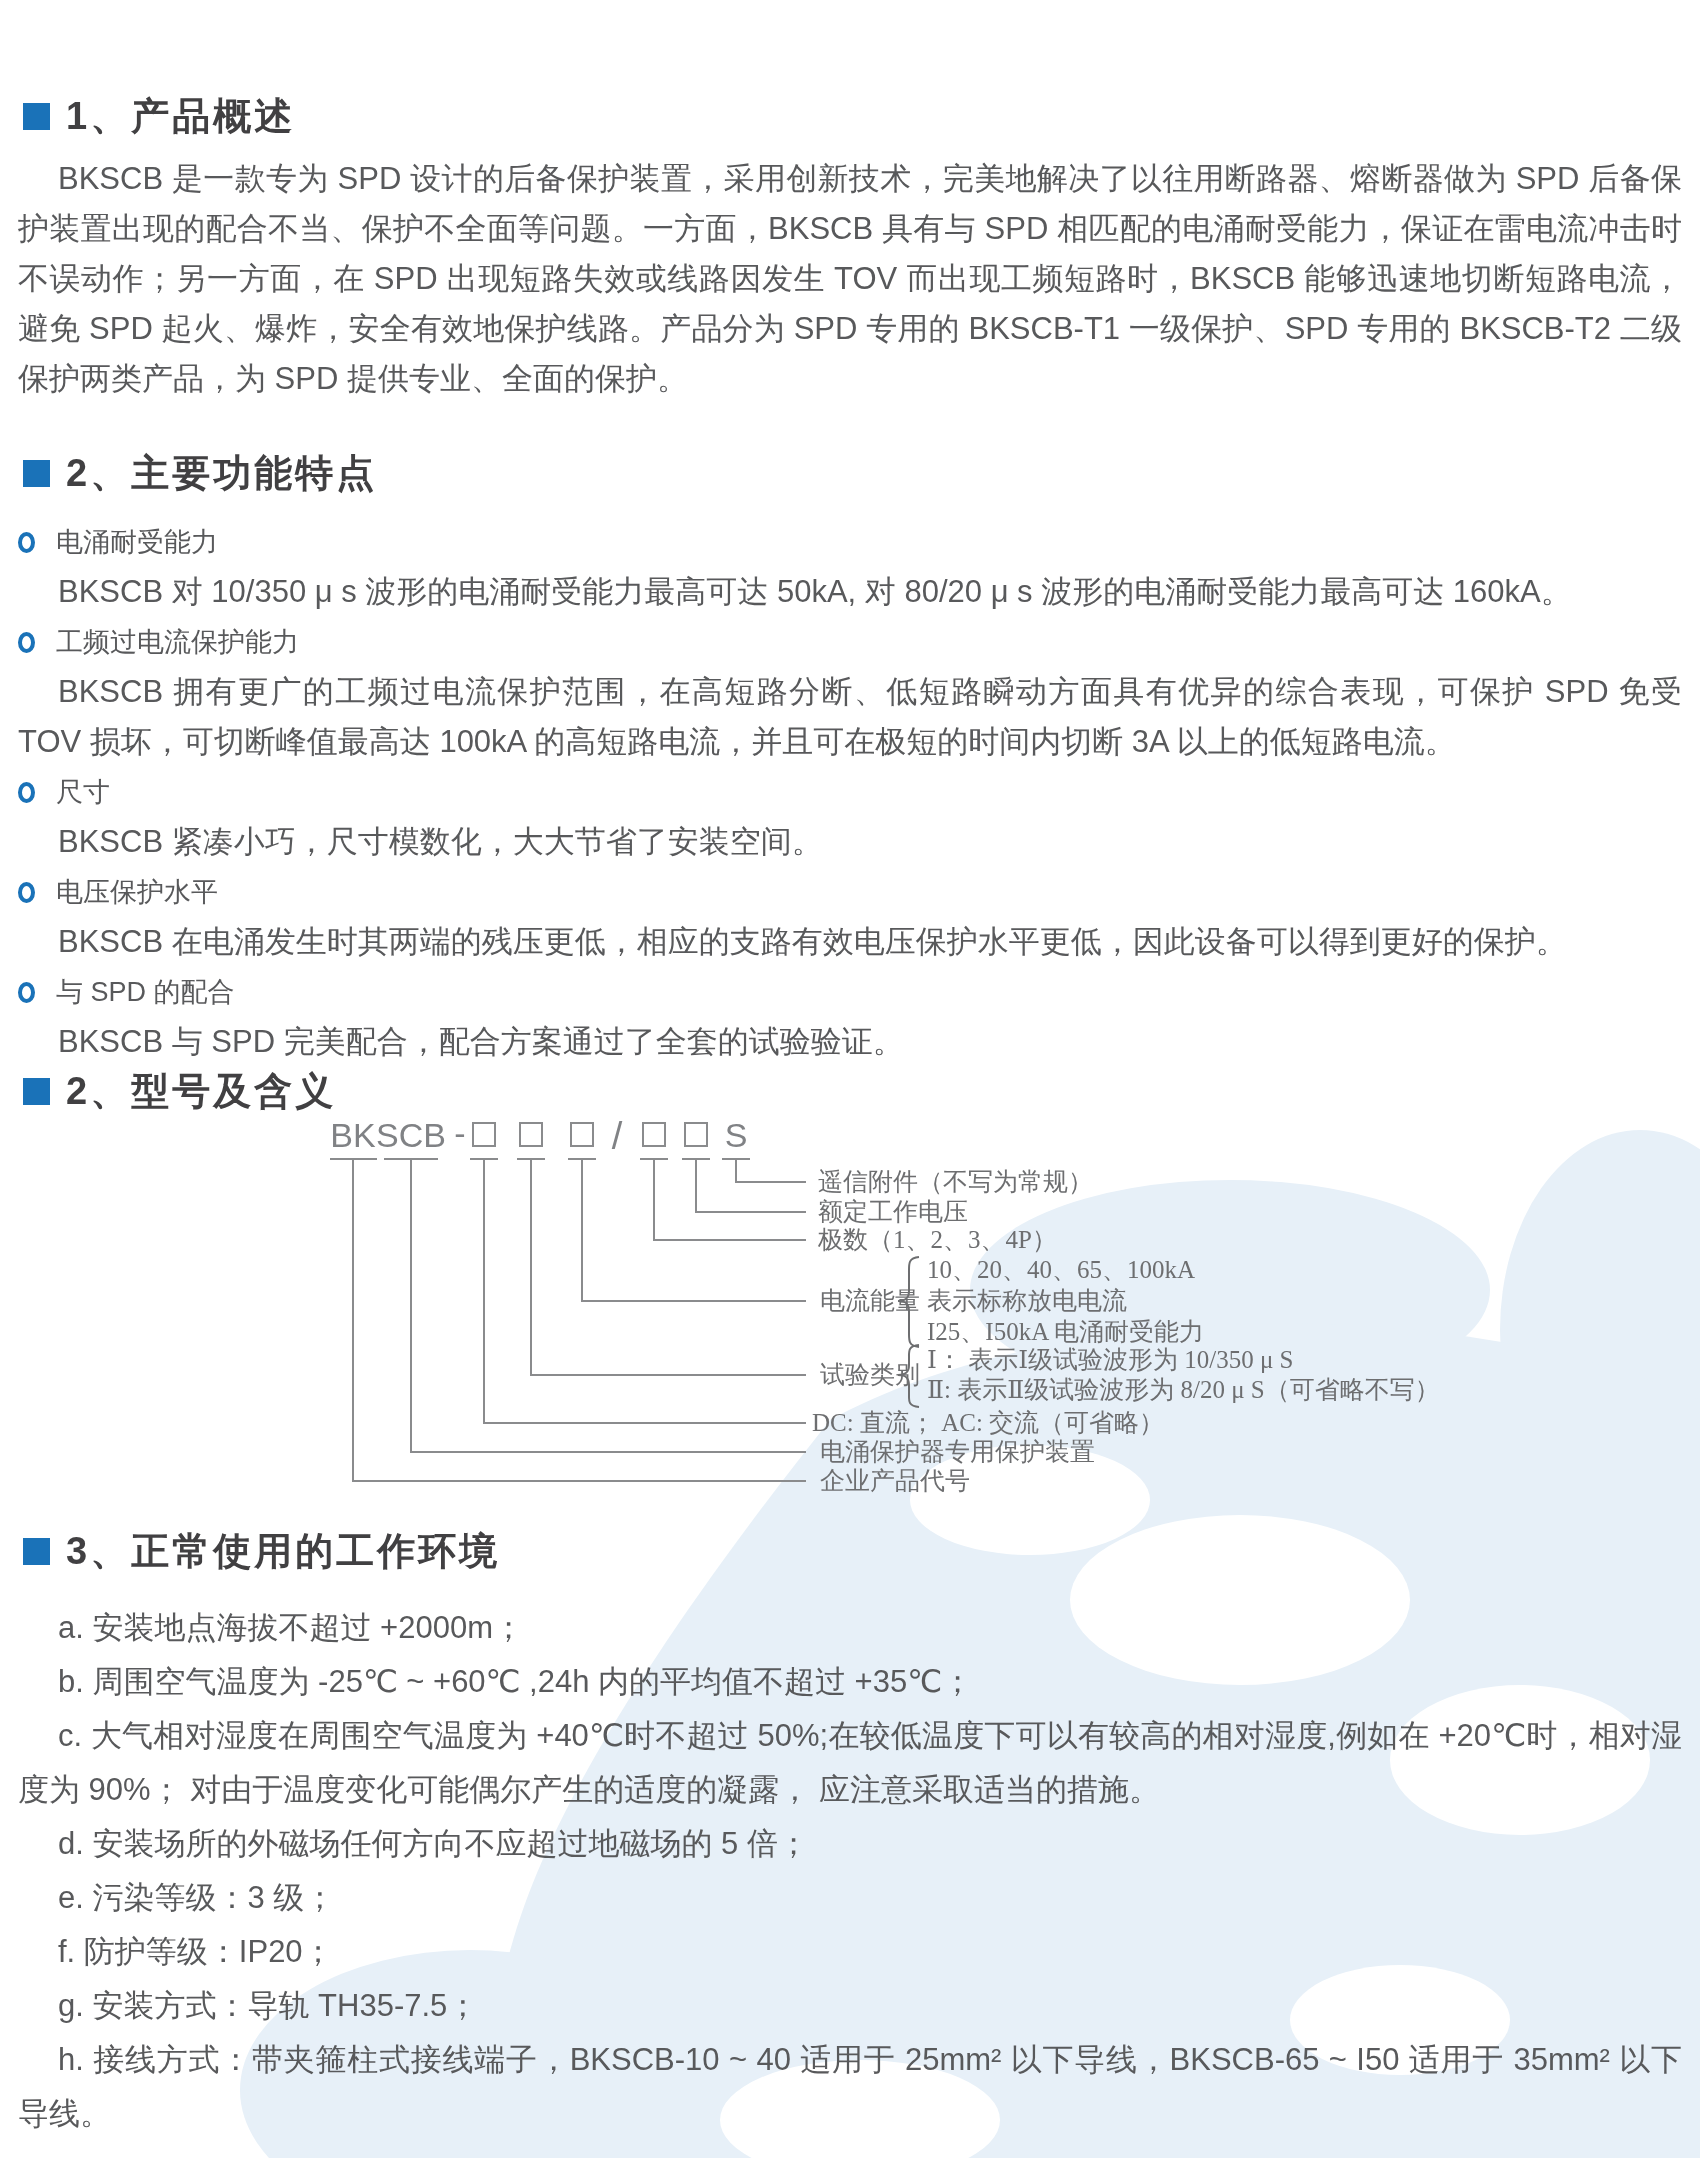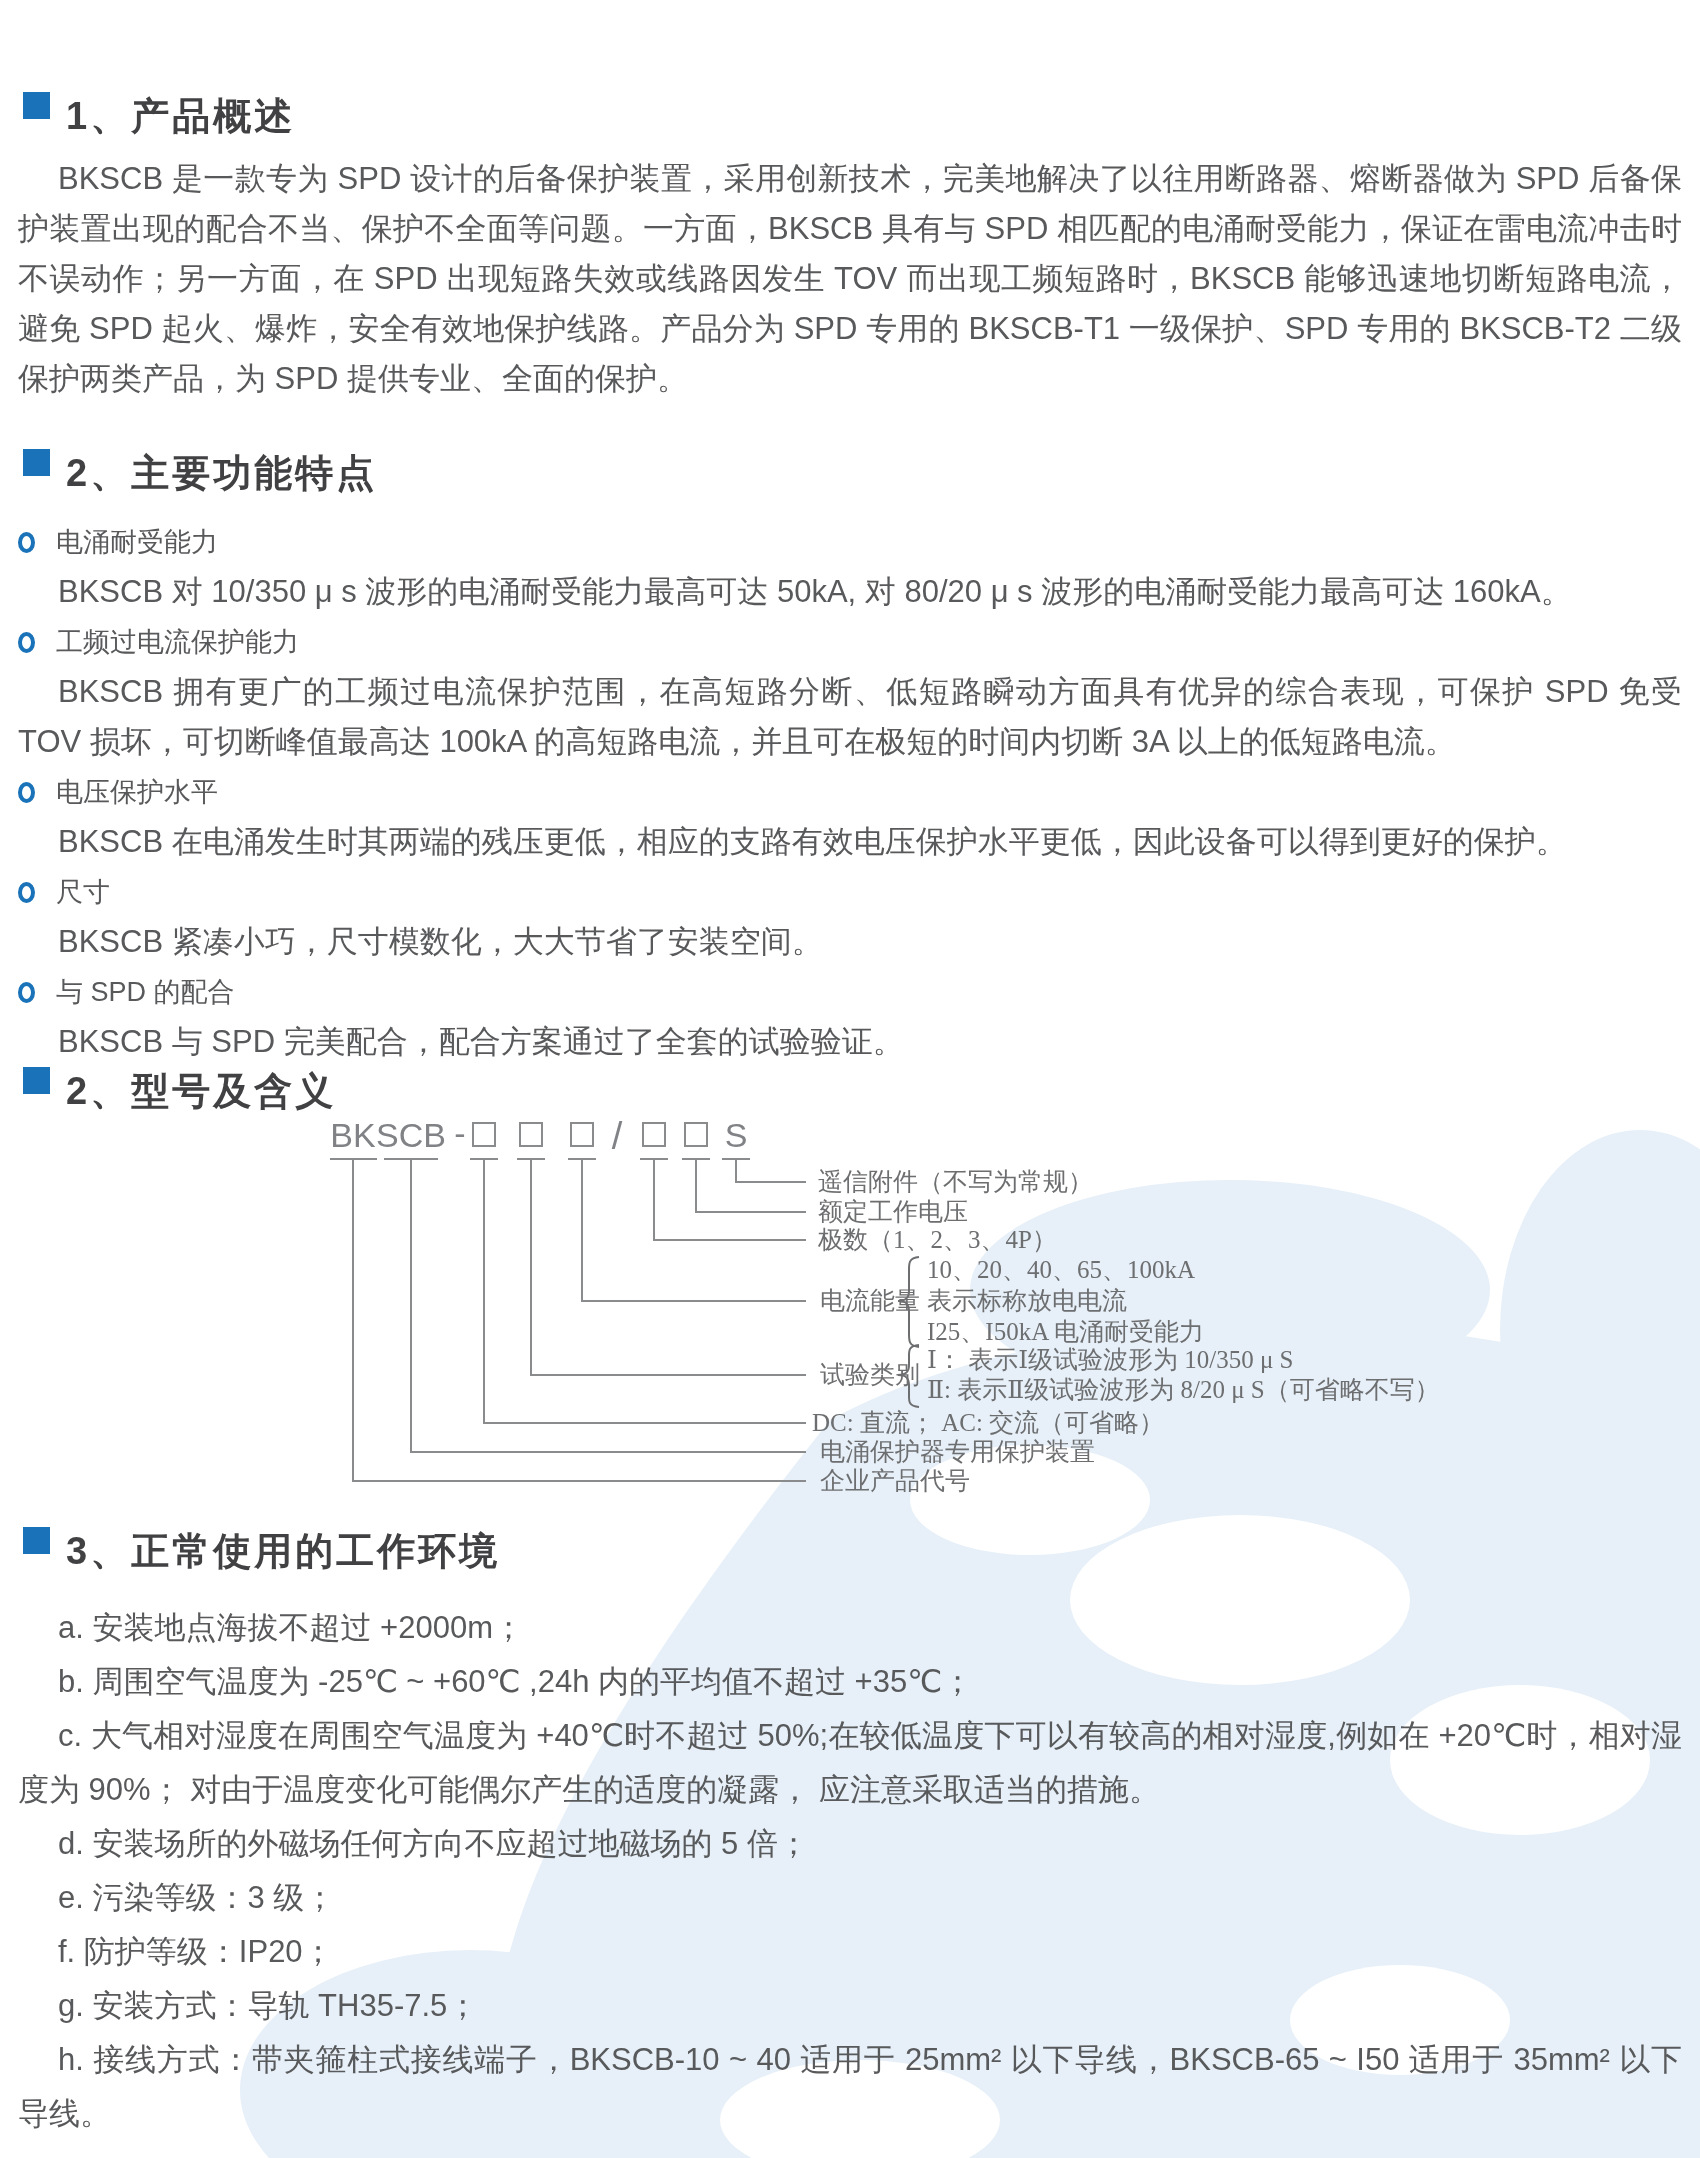--- a/index.html
+++ b/index.html
@@ -3,21 +3,21 @@
 <meta charset="utf-8">
 <style>
   html,body { margin:0; padding:0; background:#ffffff; }
   .page {
     position:relative; width:1700px; height:2158px; background:#ffffff;
     overflow:hidden; font-family:"Liberation Sans","DejaVu Sans",sans-serif;
   }
   .watermark { position:absolute; left:0; top:0; z-index:0; }
   .content { position:absolute; inset:0; z-index:1; }
 
-  .heading { display:flex; align-items:flex-start; margin-left:23px; height:48px; }
+  .heading { display:flex; align-items:center; margin-left:23px; height:48px; }
   .heading .sq { width:27px; height:27px; background:#1a72b8; margin-right:16px; flex:0 0 auto; }
   .heading .htxt {
     font-size:38px; font-weight:bold; color:#414042; letter-spacing:3px;
     line-height:48px; white-space:nowrap;
   }
   .h-sec1  { margin-top:92px; }
   .h-sec2  { margin-top:45px; }
   .h-model { margin-top:0; }
   .h-sec3  { margin-top:17px; }
 
@@ -92,30 +92,30 @@
       <div>
         <div class="feat-label">
           <span class="ring"></span>
           <span class="ltxt">工频过电流保护能力</span>
         </div>
         <p class="body indent">BKSCB 拥有更广的工频过电流保护范围，在高短路分断、低短路瞬动方面具有优异的综合表现，可保护 SPD 免受 TOV 损坏，可切断峰值最高达 100kA 的高短路电流，并且可在极短的时间内切断 3A 以上的低短路电流。</p>
       </div>
       <div>
         <div class="feat-label">
           <span class="ring"></span>
+          <span class="ltxt">尺寸</span>
+        </div>
+        <p class="body indent">BKSCB 紧凑小巧，尺寸模数化，大大节省了安装空间。</p>
+      </div>
+      <div>
+        <div class="feat-label">
+          <span class="ring"></span>
           <span class="ltxt">电压保护水平</span>
         </div>
         <p class="body indent">BKSCB 在电涌发生时其两端的残压更低，相应的支路有效电压保护水平更低，因此设备可以得到更好的保护。</p>
-      </div>
-      <div>
-        <div class="feat-label">
-          <span class="ring"></span>
-          <span class="ltxt">尺寸</span>
-        </div>
-        <p class="body indent">BKSCB 紧凑小巧，尺寸模数化，大大节省了安装空间。</p>
       </div>
       <div>
         <div class="feat-label">
           <span class="ring"></span>
           <span class="ltxt">与 SPD 的配合</span>
         </div>
         <p class="body indent">BKSCB 与 SPD 完美配合，配合方案通过了全套的试验验证。</p>
       </div>
     </div>
 

